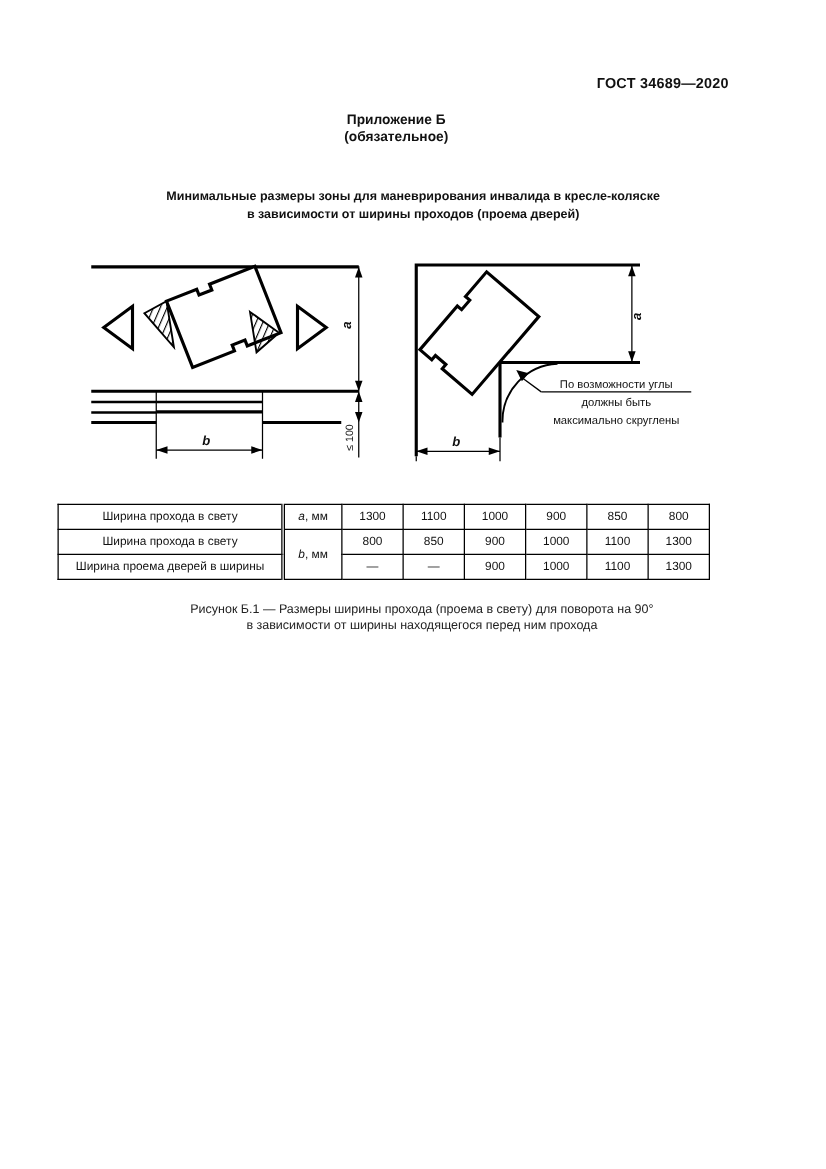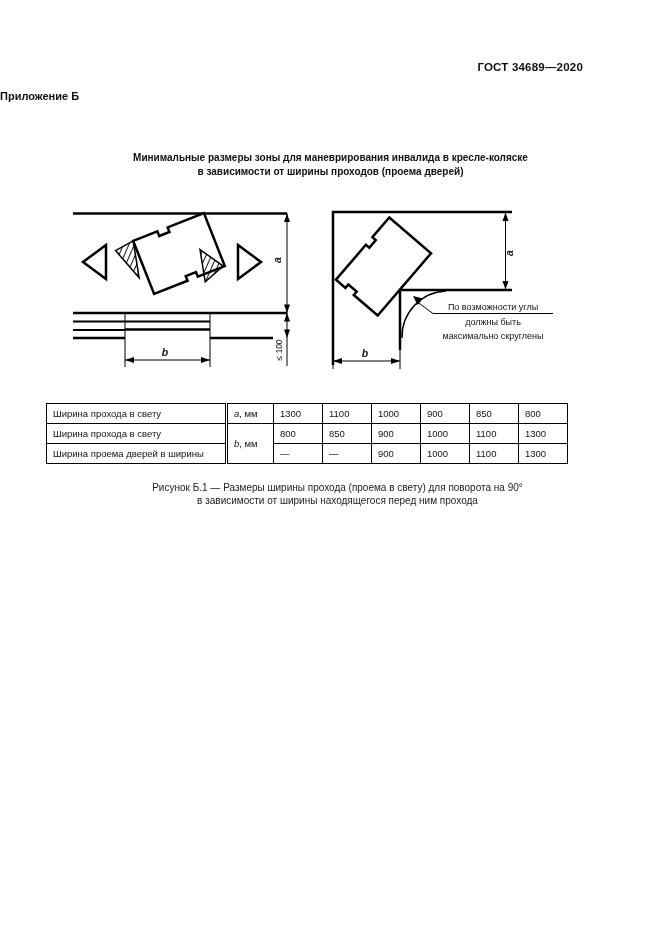--- a/index.html
+++ b/index.html
@@ -1,40 +1,41 @@
 <!DOCTYPE html>
 <html><head>
 <meta charset="utf-8">
 <style>
   html,body{margin:0;padding:0;background:#fff;}
   .page{position:relative;width:661px;height:661px;background:#fff;overflow:hidden;
         font-family:"Liberation Sans",sans-serif;color:#111;}
   .abs{position:absolute;}
   .doc-code{top:61px;right:78px;font-size:11.5px;font-weight:bold;letter-spacing:.2px;}
-  .appendix{top:90px;left:0;width:634px;font-size:11px;font-weight:bold;line-height:13.5px;}
+  .appendix{top:90px;left:0;width:634px;text-align:center;font-size:11px;font-weight:bold;line-height:13.5px;}
   .sec-title{top:151px;left:0;width:661px;text-align:center;font-size:10px;font-weight:bold;line-height:13.5px;}
   .figure-svg{top:200px;left:60px;}
   .caption{top:481px;left:7px;width:661px;text-align:center;font-size:10px;line-height:13px;color:#222;}
   .pagenum{top:843px;right:80px;font-size:11px;}
   table.dims{position:absolute;top:403px;left:46px;border-collapse:collapse;table-layout:fixed;
              font-size:9.5px;color:#111;}
-  table.dims td{border:1px solid #000;height:19px;vertical-align:middle;padding:0 6px;}
+  table.dims td{border:1px solid #000;height:19px;text-align:center;vertical-align:middle;padding:0 6px;}
   table.dims td.prm{border-left:3px double #000;}
   table.dims i{font-style:italic;}
   svg text{fill:#111;}
 </style>
 </head>
 <body>
 
 <div class="page">
 
   <div class="abs doc-code">ГОСТ 34689—2020</div>
 
   <div class="abs appendix">
     <div>Приложение Б</div>
+    <div>(обязательное)</div>
   </div>
 
   <div class="abs sec-title">
     <div>Минимальные размеры зоны для маневрирования инвалида в кресле-коляске</div>
     <div>в зависимости от ширины проходов (проема дверей)</div>
   </div>
 
   <svg class="abs figure-svg" width="540" height="180" viewBox="60 200 540 180">
     <defs>
       <pattern id="hatch" width="5" height="5" patternUnits="userSpaceOnUse" patternTransform="rotate(45)">

